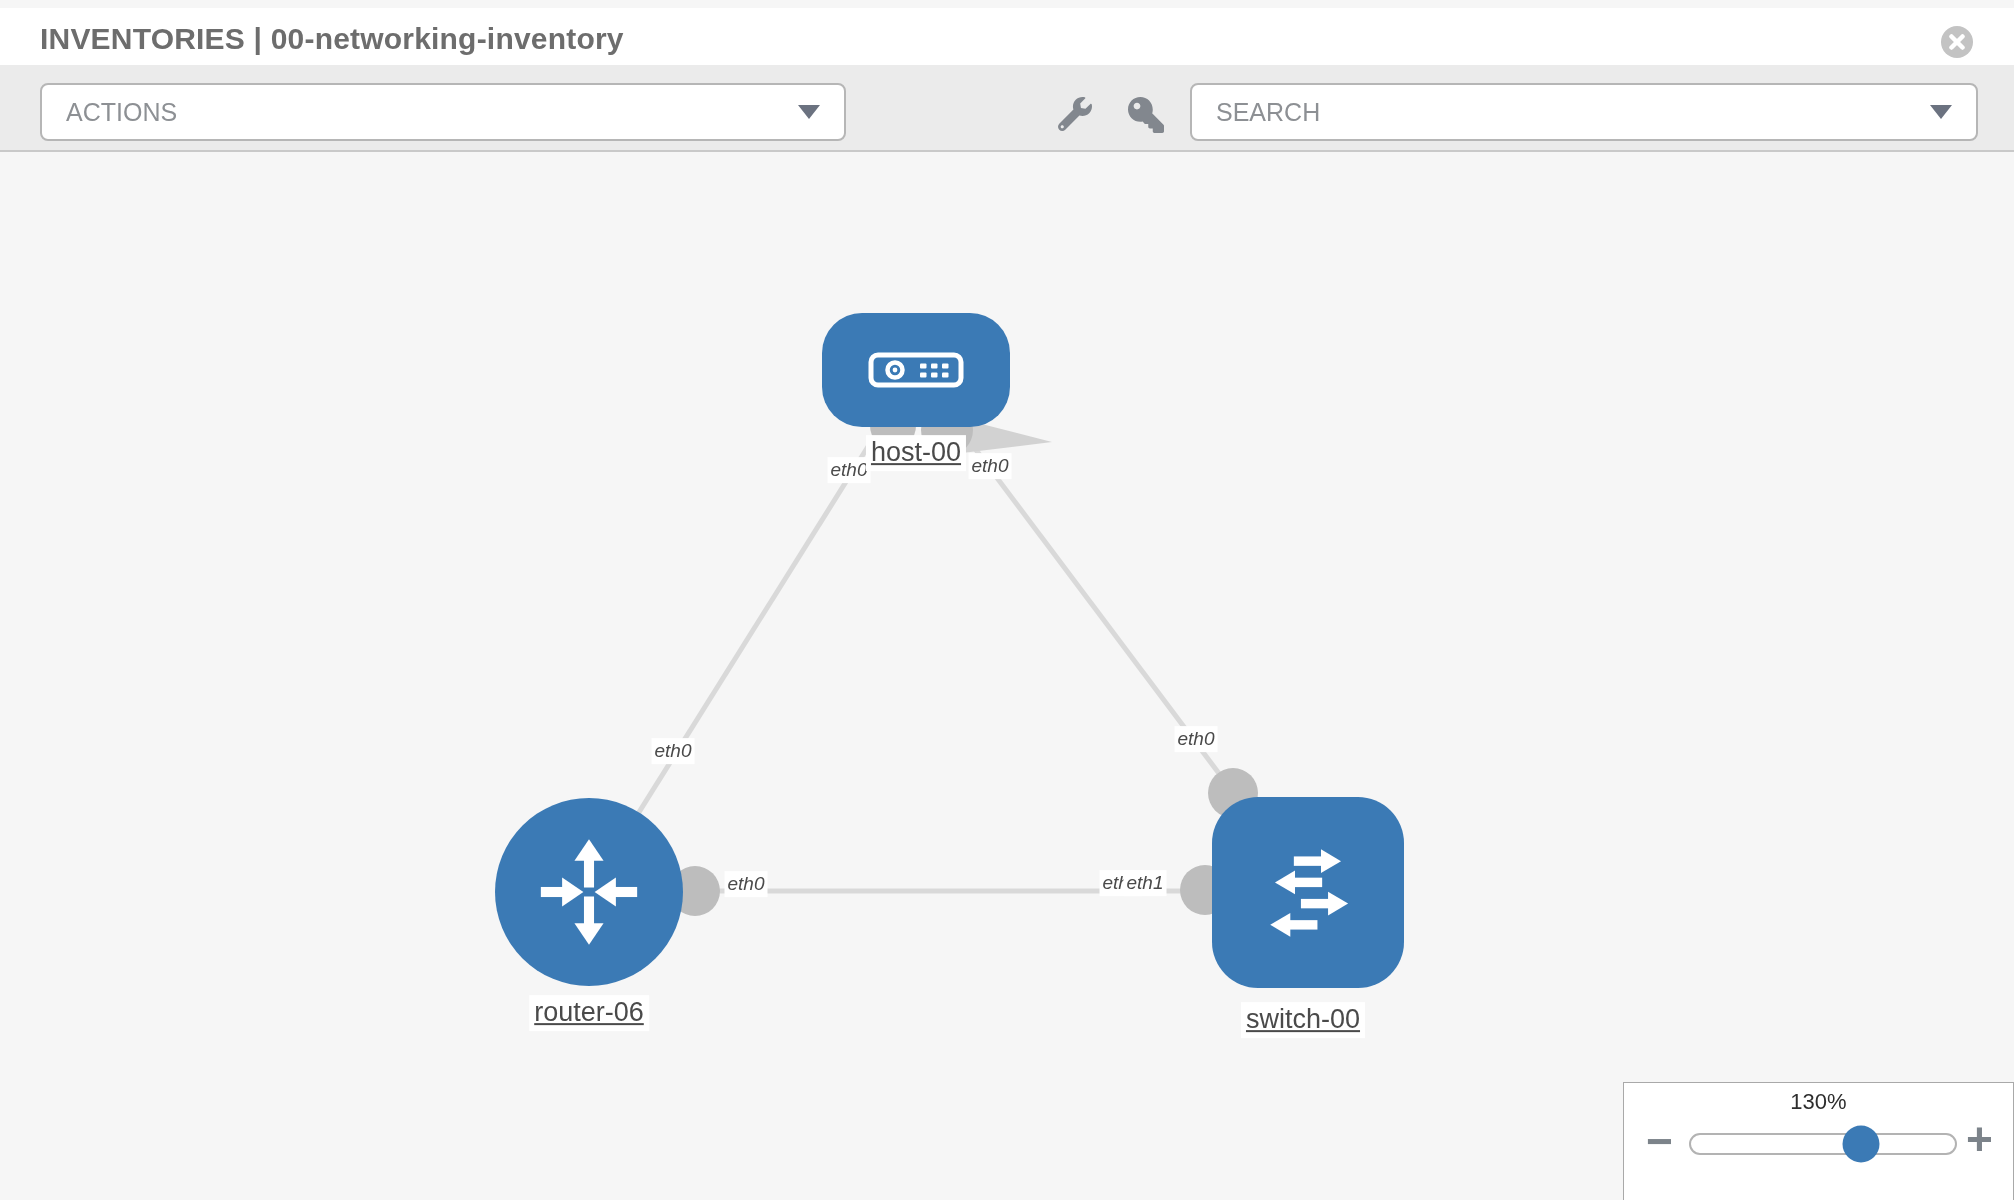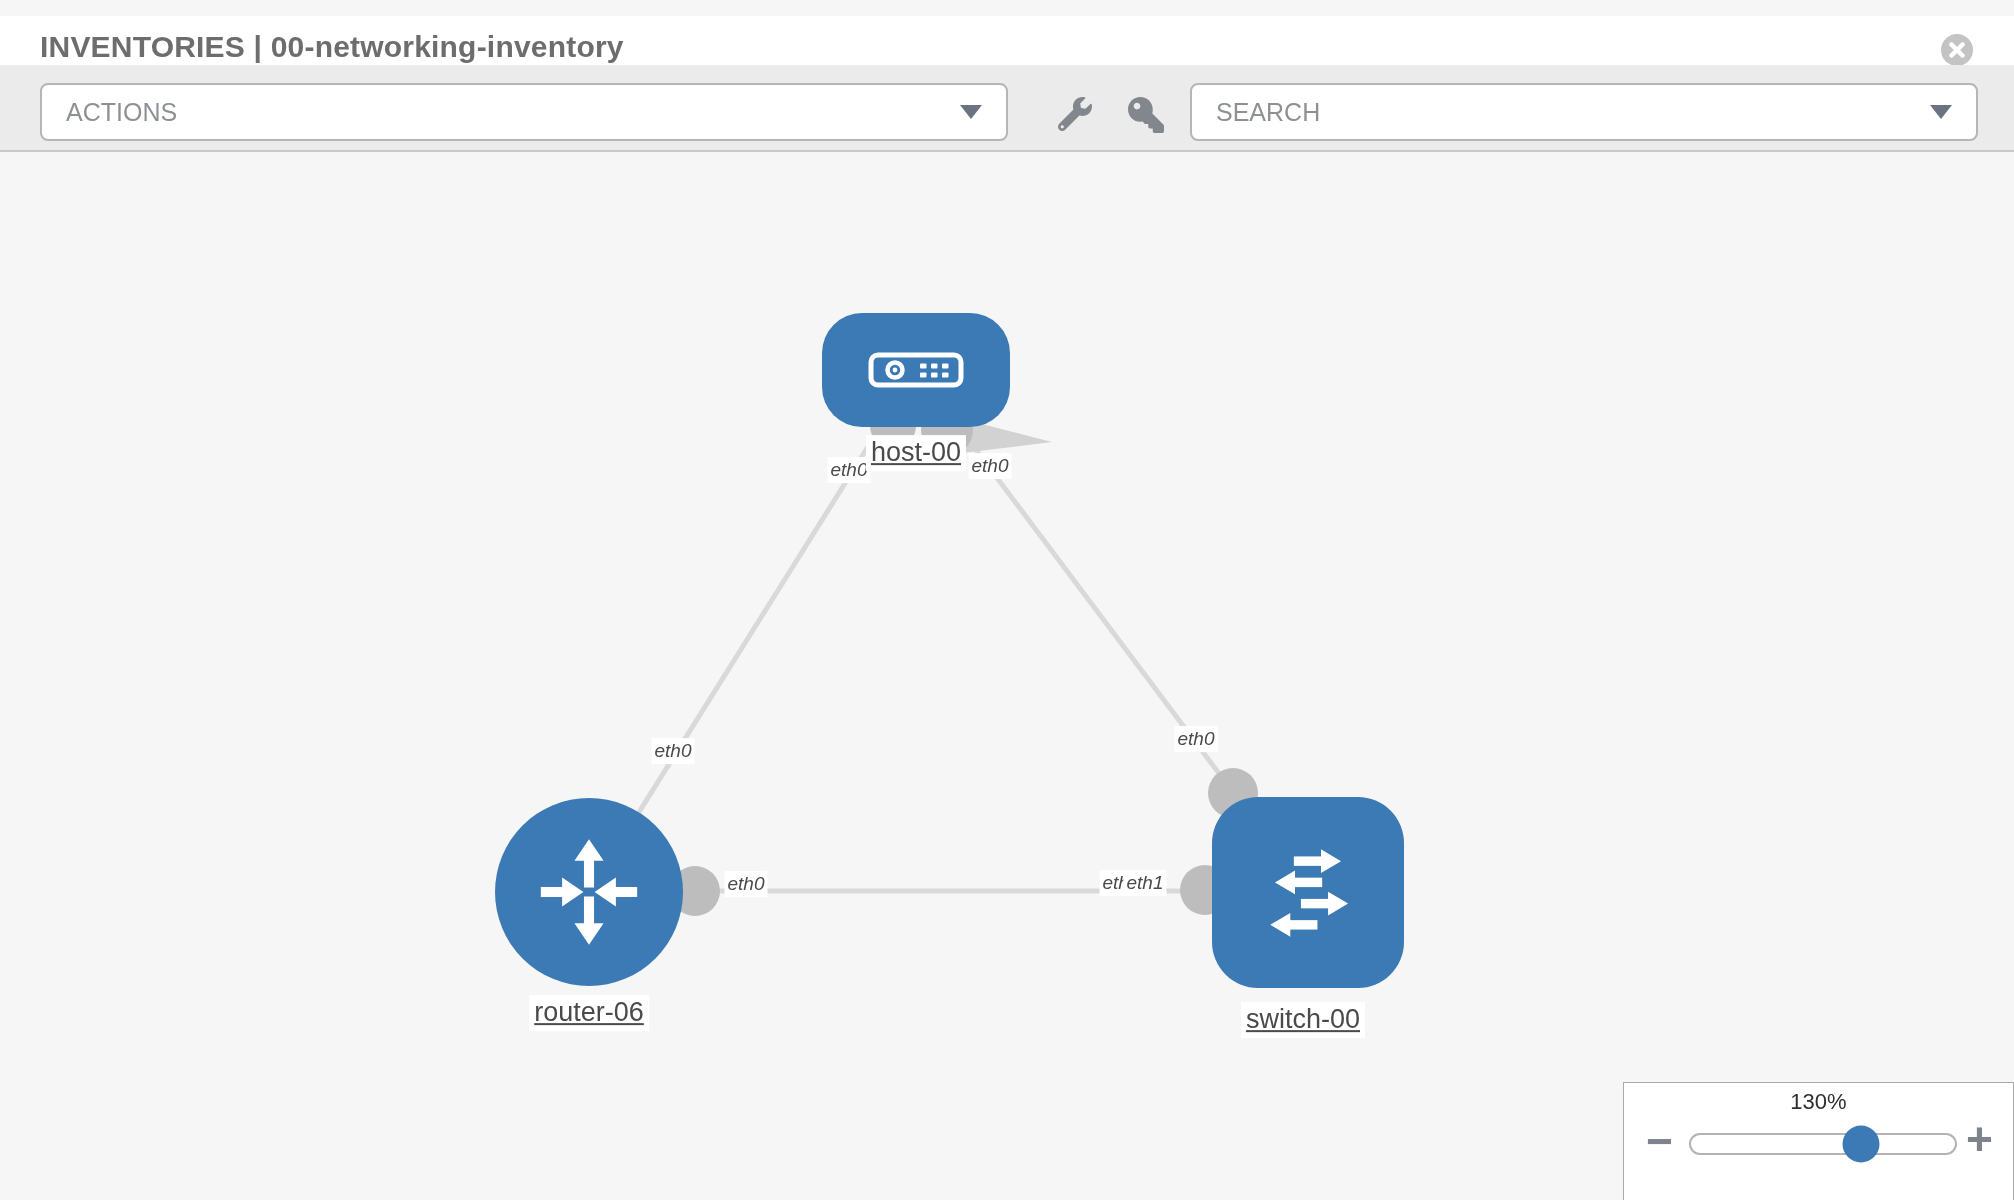--- a/index.html
+++ b/index.html
@@ -2,32 +2,32 @@
 <html><head>
 <meta charset="utf-8">
 <style>
   html,body{margin:0;padding:0;background:#fff;}
   .page{
     position:relative;width:2014px;height:1200px;overflow:hidden;
     font-family:"Liberation Sans","DejaVu Sans",sans-serif;
     background:#f6f6f6;
   }
   
-  .hdr{position:absolute;left:0;top:16px;width:2014px;height:62px;background:#fff;border-bottom:3px solid #c7c7c7;}
+  .hdr{position:absolute;left:0;top:8px;width:2014px;height:62px;background:#fff;border-bottom:3px solid #c7c7c7;}
   .hdr h1{position:absolute;left:40px;top:0;margin:0;line-height:62px;font-size:30px;font-weight:bold;color:#6d6d6d;letter-spacing:.2px;}
   .close-btn{position:absolute;left:1941px;top:18px;width:32px;height:32px;border-radius:50%;background:#c3c3c3;cursor:pointer;display:flex;align-items:center;justify-content:center;}
   .close-btn svg{display:block;}
   
   .tbar{position:absolute;left:0;top:65px;width:2014px;height:85px;background:#ebebeb;border-bottom:2px solid #c9c9c9;}
   .select{
     position:absolute;top:83px;height:58px;background:#fff;border:2px solid #b6b6b6;border-radius:8px;
     box-sizing:border-box;display:flex;align-items:center;justify-content:space-between;
     padding:0 24px;font-size:25px;color:#8d9094;cursor:pointer;
   }
-  .select.actions{left:40px;width:968px;}
+  .select.actions{left:40px;width:806px;}
   .select.search{left:1190px;width:788px;}
   .caret{width:0;height:0;border-left:11px solid transparent;border-right:11px solid transparent;border-top:14px solid #6b7280;}
   .tool-icon{position:absolute;top:97px;width:36px;height:36px;cursor:pointer;}
   .tool-icon.wrench{left:1058px;}
   .tool-icon.key{left:1128px;}
   
   .canvas{position:absolute;left:0;top:152px;width:2014px;height:1048px;background:#f6f6f6;}
   .link-layer{position:absolute;left:0;top:0;pointer-events:none;}
   .link-layer line{stroke:#d9d9d9;stroke-width:5;}
   .node{position:absolute;background:#3b7ab5;display:flex;align-items:center;justify-content:center;cursor:pointer;}

